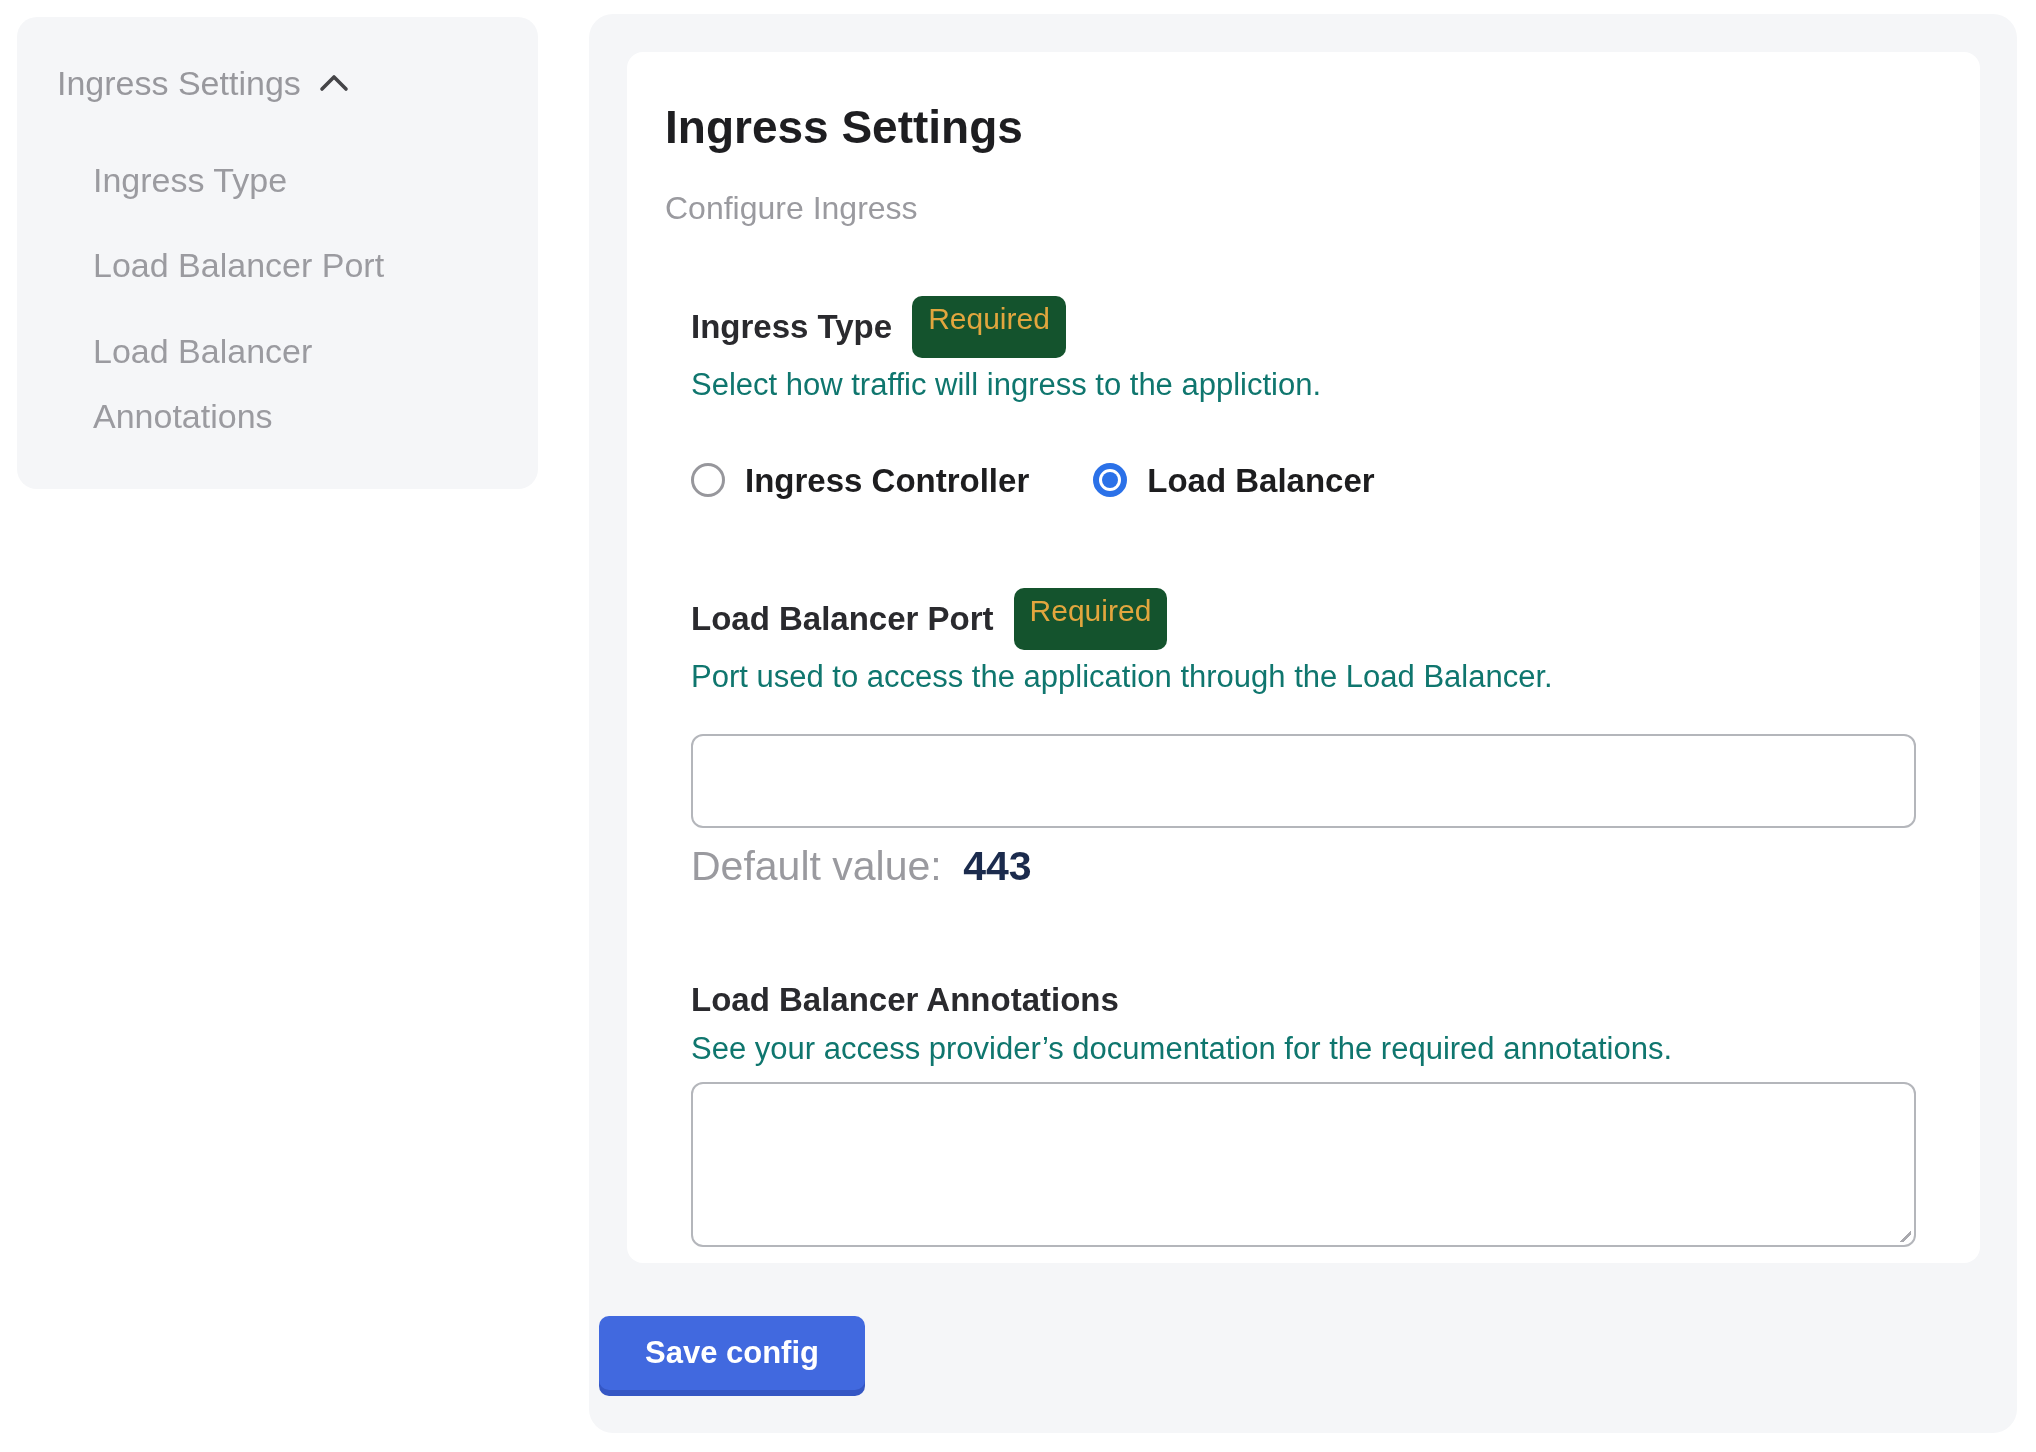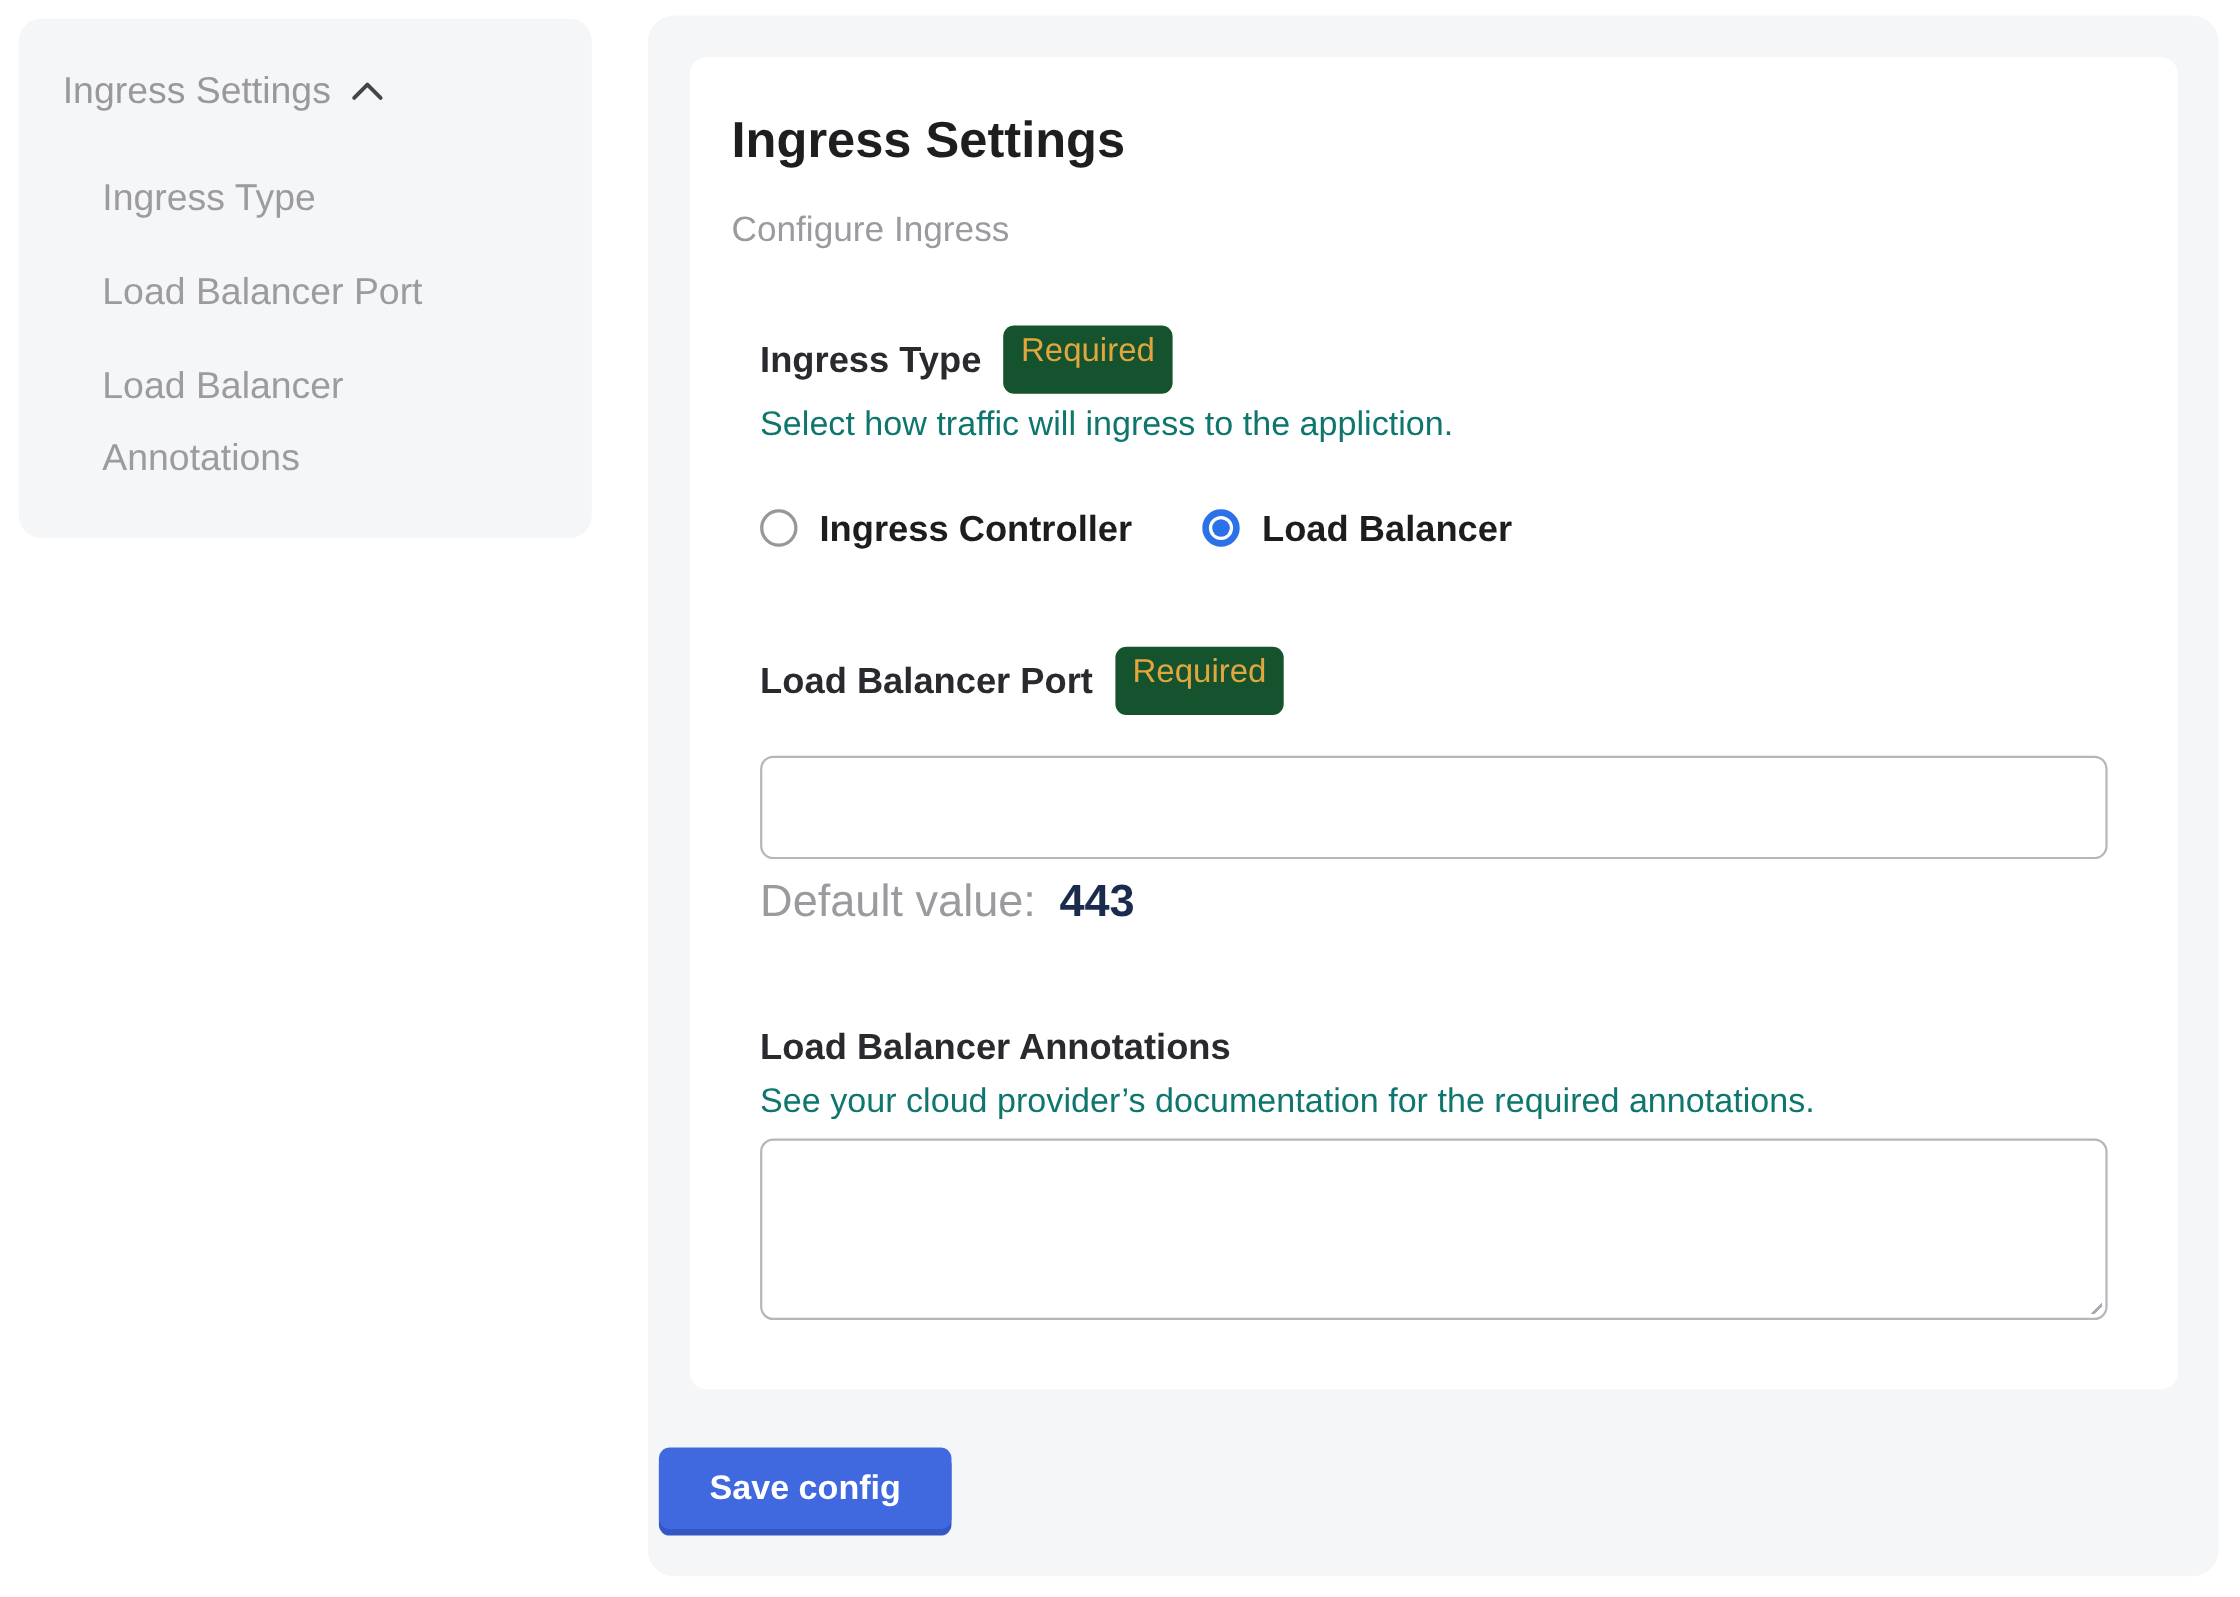--- a/index.html
+++ b/index.html
@@ -261,34 +261,35 @@
           <span class="radio-label">Load Balancer</span>
         </div>
       </div>
     </div>
 
     <div class="section section-2">
       <div class="section-heading-row">
         <span class="section-heading">Load Balancer Port</span>
         <span class="badge-required">Required</span>
       </div>
+      <div class="section-desc">Port used to access the application through the Load Balancer.</div>
 
       <input type="text" class="text-input" value="" style="">
 
       <div class="helper-row">
         <span>Default value:</span>
         <span class="helper-value">443</span>
       </div>
     </div>
 
     <div class="section section-3">
       <div class="section-heading-row">
         <span class="section-heading">Load Balancer Annotations</span>
       </div>
-      <div class="section-desc">See your cloud provider’s documentation for the required annotations.</div>
+      <div class="section-desc">See your access provider’s documentation for the required annotations.</div>
 
       <div class="textarea-wrap">
         <textarea class="annotations-textarea" style=""></textarea>
         <span class="resize-handle"></span>
       </div>
     </div>
 
   </section>
 </div>
 

